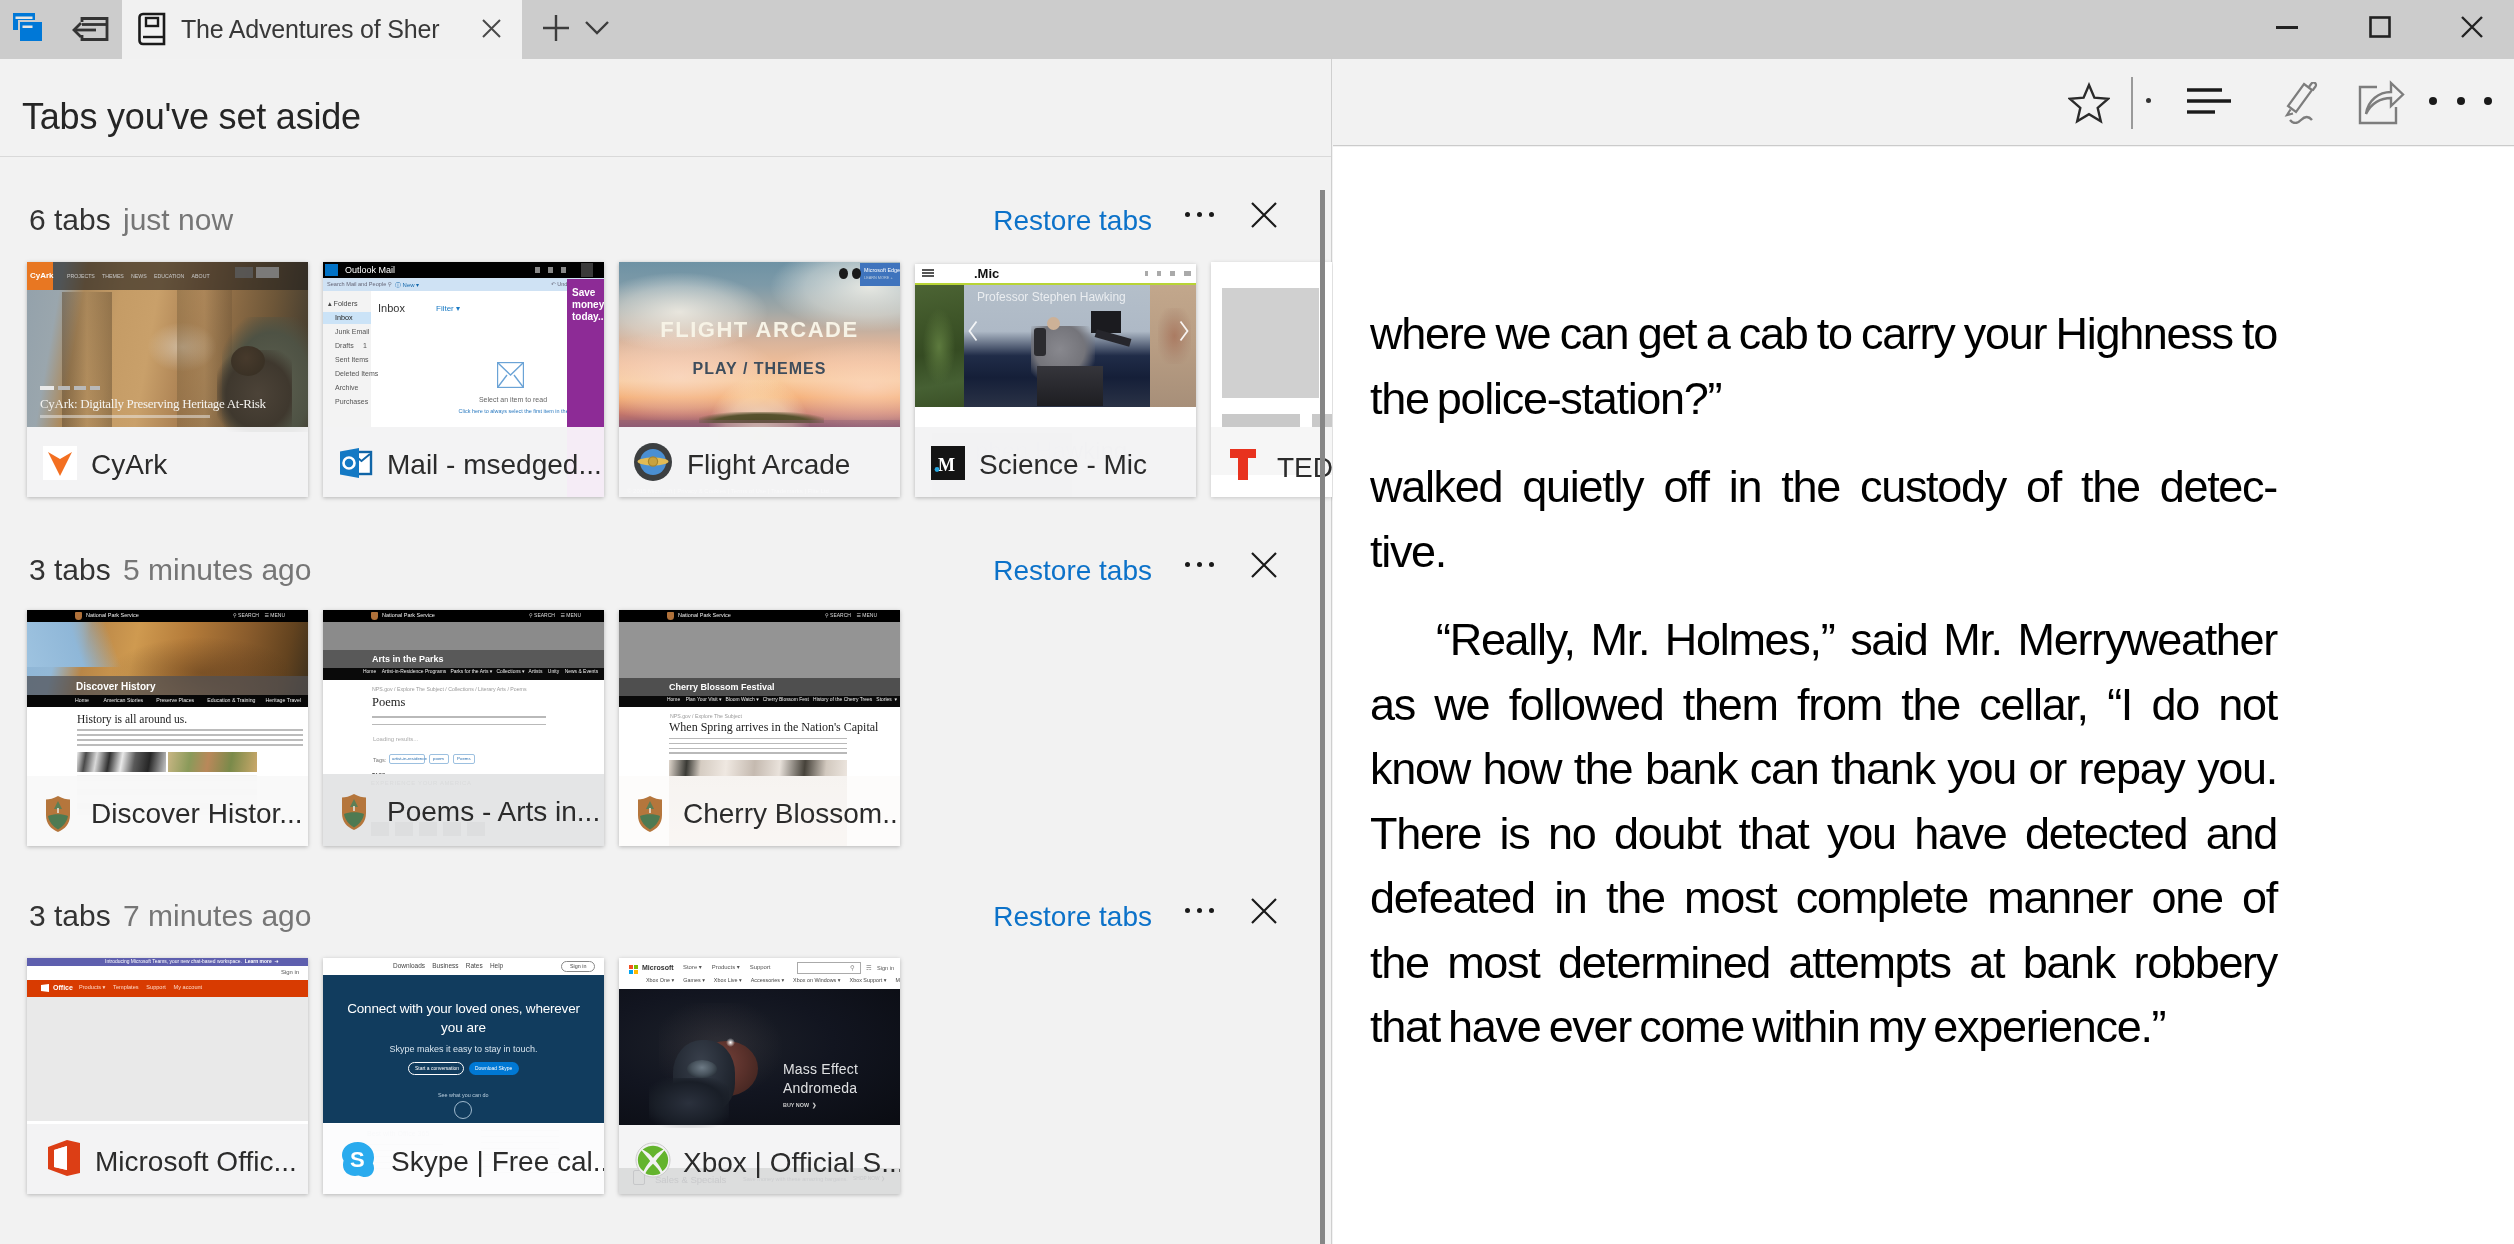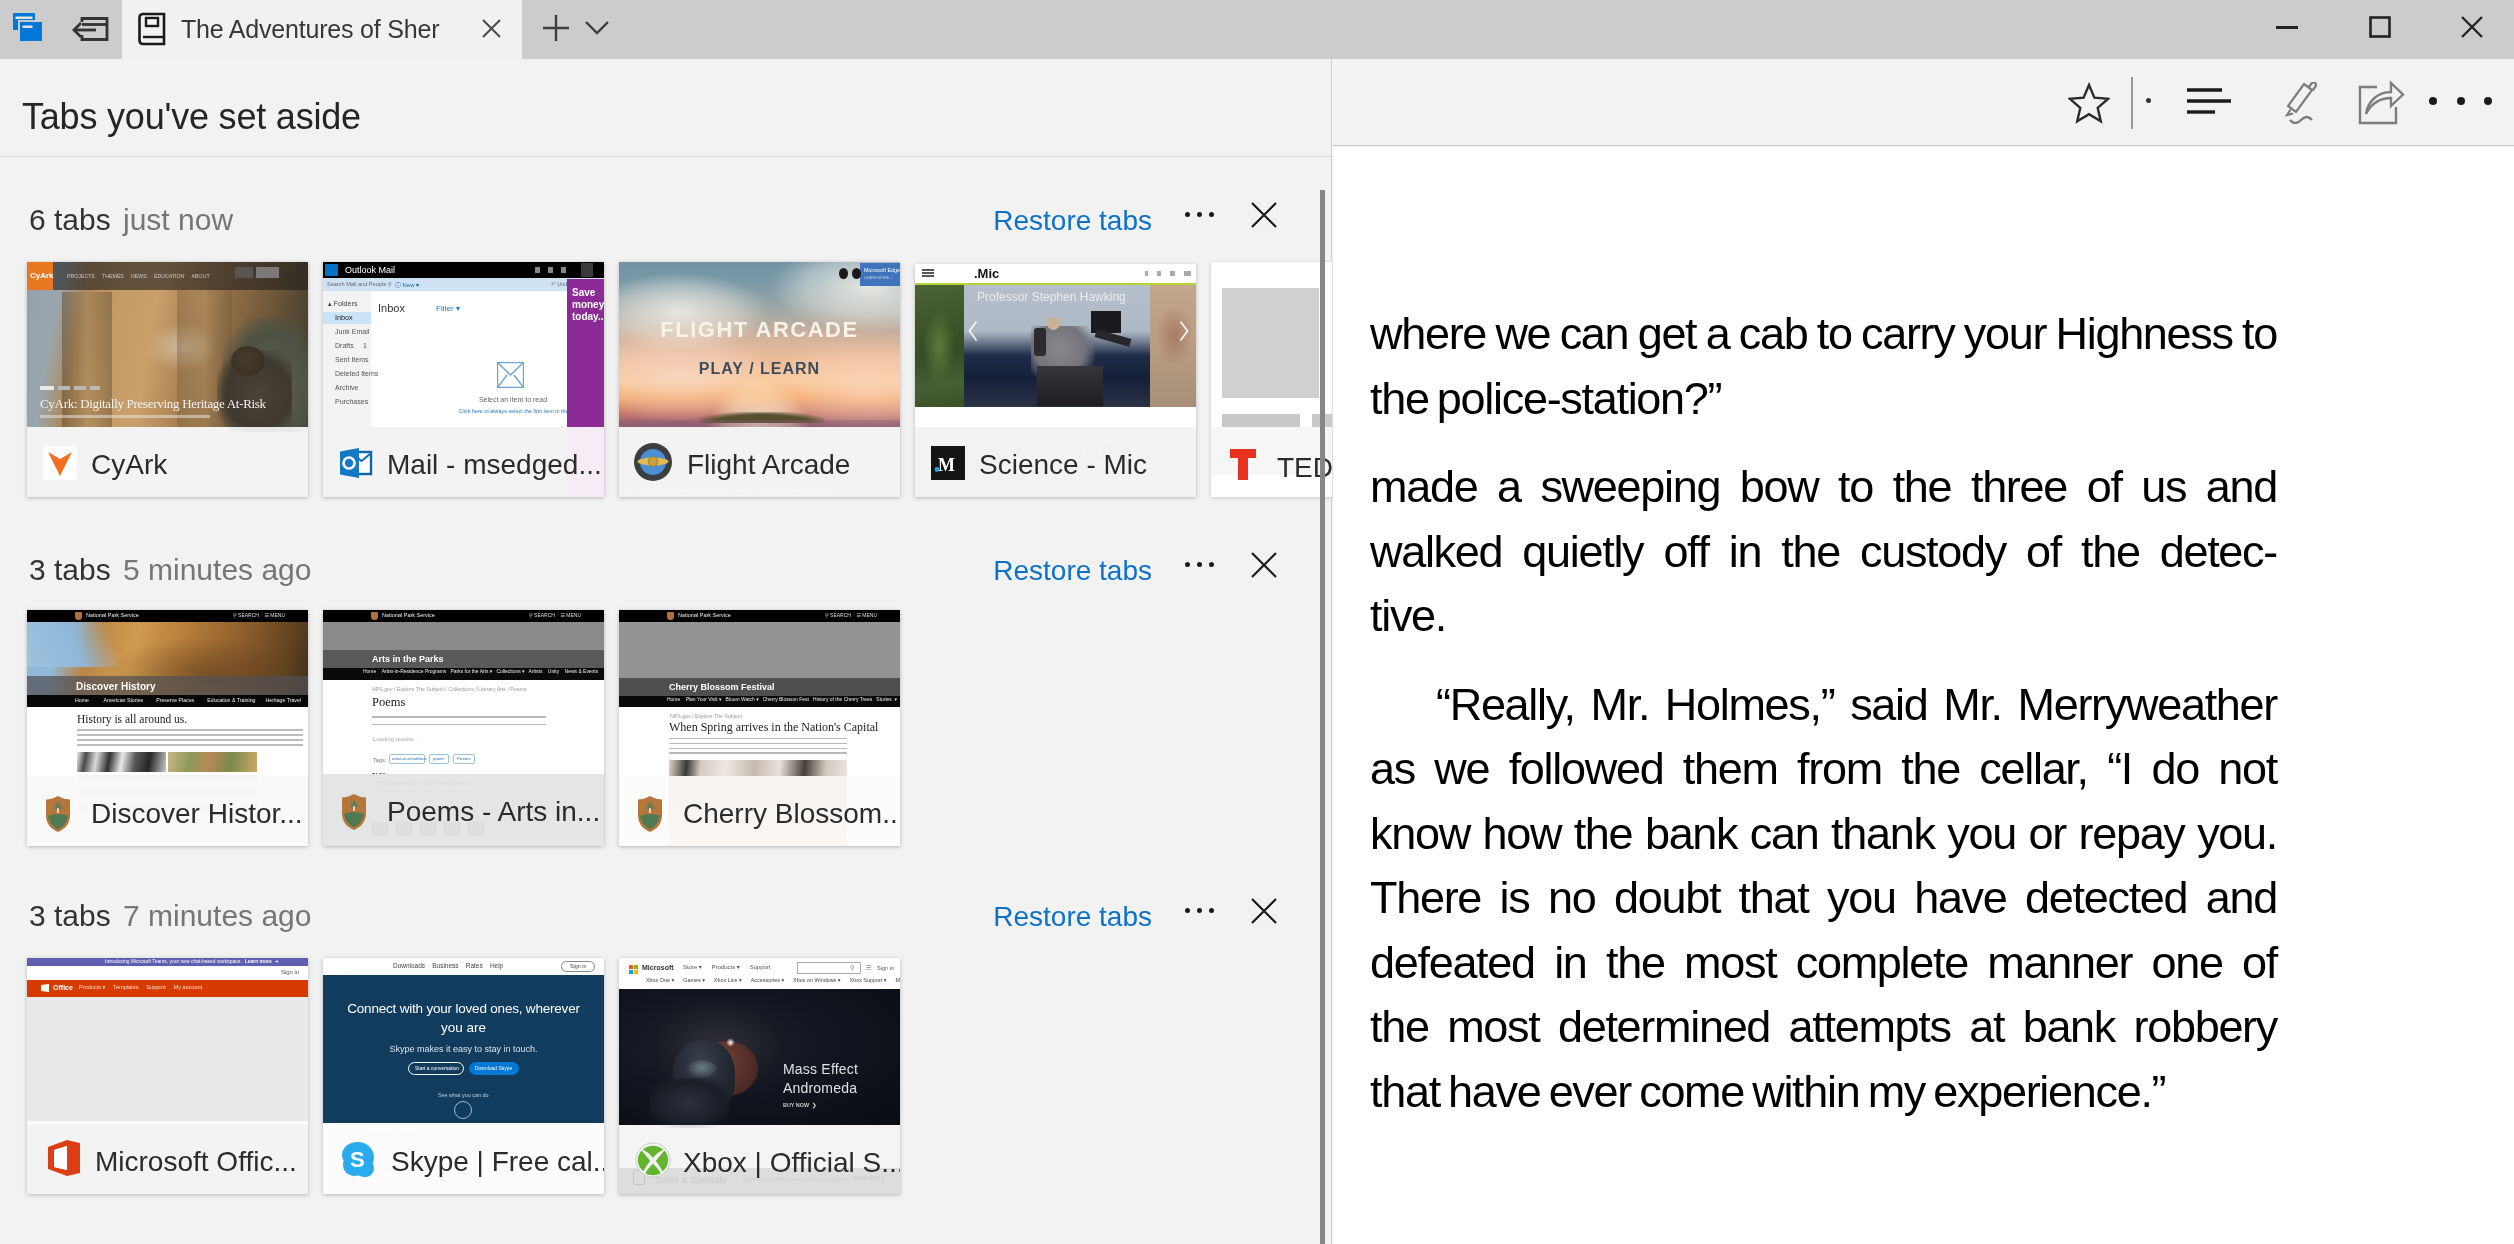--- a/index.html
+++ b/index.html
@@ -209,21 +209,21 @@
   <div class="abs" style="left:0;top:0;width:281px;height:165px;background:
     linear-gradient(180deg,#6e92a4 0%,#7d9aa8 14%,#a3a8a6 30%,#d8b49c 48%,#f0bd97 62%,#f7c894 72%,#f2a25e 82%,#c4766a 92%,#8e5a74 100%);"></div>
   <div class="abs" style="left:-30px;top:10px;width:180px;height:80px;background:radial-gradient(ellipse,rgba(255,250,240,0.75) 0%,rgba(255,250,240,0.35) 45%,transparent 70%)"></div>
   <div class="abs" style="left:150px;top:-20px;width:200px;height:90px;background:radial-gradient(ellipse,rgba(255,250,240,0.8) 0%,rgba(255,250,240,0.4) 45%,transparent 70%)"></div>
   <div class="abs" style="left:-40px;top:70px;width:200px;height:90px;background:radial-gradient(ellipse,rgba(250,220,205,0.7) 0%,rgba(250,220,205,0.3) 50%,transparent 72%)"></div>
   <div class="abs" style="left:140px;top:80px;width:220px;height:90px;background:radial-gradient(ellipse,rgba(252,216,195,0.75) 0%,rgba(252,216,195,0.3) 50%,transparent 72%)"></div>
   <div class="abs" style="left:90px;top:118px;width:100px;height:60px;background:radial-gradient(ellipse at 50% 100%,rgba(255,246,220,0.95) 0%,rgba(255,240,210,0.5) 50%,transparent 75%)"></div>
   <div class="abs" style="left:80px;top:150px;width:125px;height:11px;background:radial-gradient(ellipse at 50% 100%, #4e4b27 0%, #57522e 55%, transparent 80%)"></div>
   <div class="abs" style="left:0;top:158px;width:281px;height:7px;background:rgba(140,95,115,0.38)"></div>
   <div class="abs" style="left:0;top:55px;width:281px;text-align:center;font-size:22px;font-weight:bold;color:#f7f3e6;letter-spacing:1.5px">FLIGHT ARCADE</div>
-  <div class="abs" style="left:0;top:98px;width:281px;text-align:center;font-size:16px;font-weight:bold;color:#3e4d5c;letter-spacing:1px">PLAY / LEARN</div>
+  <div class="abs" style="left:0;top:98px;width:281px;text-align:center;font-size:16px;font-weight:bold;color:#3e4d5c;letter-spacing:1px">PLAY / THEMES</div>
   <div class="abs" style="left:241px;top:1px;width:40px;height:23px;background:#3f74bd;overflow:hidden">
     <div class="abs" style="left:4px;top:4px;font-size:9px;color:#fff;transform:scale(0.6);transform-origin:0 0;white-space:nowrap">Microsoft Edge</div>
     <div class="abs" style="left:4px;top:13px;font-size:8px;color:#bcd;transform:scale(0.48);transform-origin:0 0;white-space:nowrap">LEARN MORE +</div>
   </div>
   <div class="abs" style="left:220px;top:6px;width:9px;height:11px;border-radius:50%;background:#1a1a1a"></div>
   <div class="abs" style="left:233px;top:6px;width:9px;height:11px;border-radius:50%;background:#1a1a1a"></div>
   <div class="cap">
     <svg class="fav" style="width:40px;height:40px;left:14px;top:15px" viewBox="0 0 40 40">
       <circle cx="20" cy="20" r="19" fill="#3c3f41"></circle>
       <circle cx="20" cy="20" r="13" fill="#4a8fd3"></circle>
@@ -491,21 +491,20 @@
   </svg>
 
   <div class="abs" style="left:2429px;top:97px;width:8px;height:8px;border-radius:50%;background:#1a1a1a"></div>
   <div class="abs" style="left:2457px;top:97px;width:8px;height:8px;border-radius:50%;background:#1a1a1a"></div>
   <div class="abs" style="left:2484px;top:97px;width:8px;height:8px;border-radius:50%;background:#1a1a1a"></div>
 <div id="rcontent"></div>
 <div id="booktext">
   <div class="ln">where we can get a cab to carry your Highness to</div>
   <div class="ln last">the police-station?”</div>
   <div class="pgap"></div>
-  <div class="ln">made a sweeping bow to the three of us and</div>
   <div class="ln">walked quietly off in the custody of the detec-</div>
   <div class="ln last">tive.</div>
   <div class="pgap"></div>
   <div class="ln ind">“Really, Mr. Holmes,” said Mr. Merryweather</div>
   <div class="ln">as we followed them from the cellar, “I do not</div>
   <div class="ln">know how the bank can thank you or repay you.</div>
   <div class="ln">There is no doubt that you have detected and</div>
   <div class="ln">defeated in the most complete manner one of</div>
   <div class="ln">the most determined attempts at bank robbery</div>
   <div class="ln last">that have ever come within my experience.”</div>

